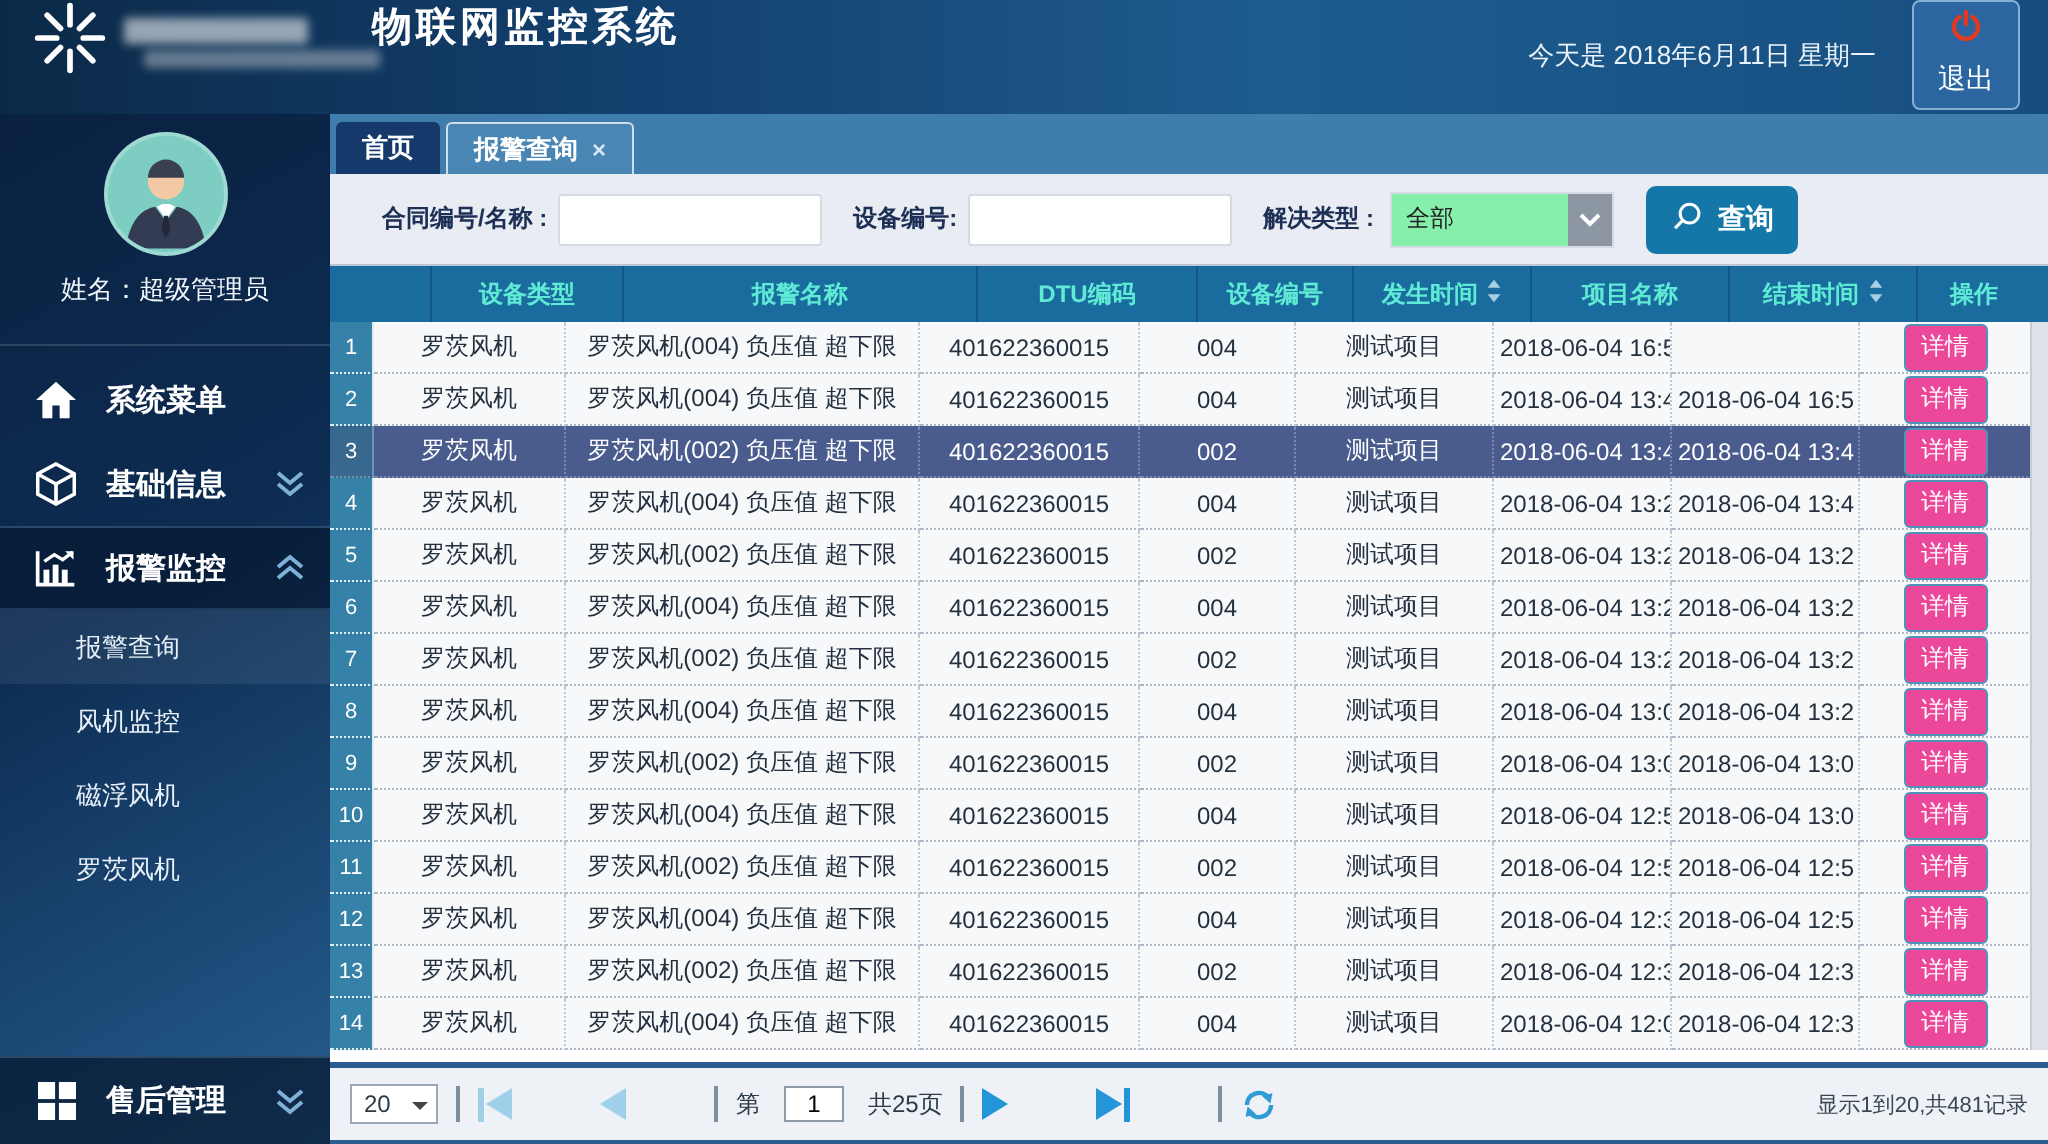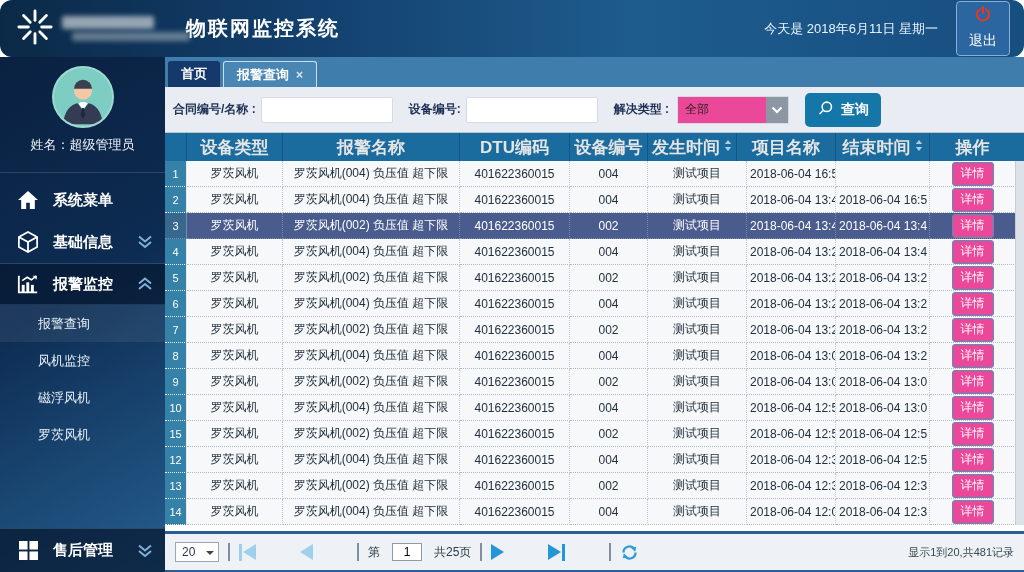--- a/index.html
+++ b/index.html
@@ -3,21 +3,21 @@
 <meta charset="utf-8">
 <style>
   * { margin:0; padding:0; box-sizing:border-box; }
   html,body { width:1024px; height:572px; overflow:hidden; }
   body { font-family:"Liberation Sans","DejaVu Sans",sans-serif; background:#fff; }
   .app { position:relative; width:1024px; height:572px; overflow:hidden; }
 
   
   .topbar { position:absolute; top:0; left:0; width:1024px; height:57px; color:#fff;
     background:linear-gradient(90deg,#0b2947 0%,#123e6b 28%,#1e5c8e 62%,#174e80 100%);
-    display:flex; align-items:center;border-radius:12px; }
+    display:flex; align-items:flex-start; }
   .logo-wrap { width:178px; display:flex; align-items:center; padding-left:16px; gap:8px; position:relative; }
   .blur-name { display:flex; flex-direction:column; gap:3px; }
   .blur-bar1 { width:92px; height:13px; background:#c4ccd4; opacity:.75; border-radius:2px; filter:blur(2.5px); }
   .blur-bar2 { width:118px; height:9px; background:#aeb8c2; opacity:.55; border-radius:2px; filter:blur(2.5px); margin-left:10px; }
   .app-title { font-size:20px; font-weight:bold; letter-spacing:2px; margin-left:8px; }
   .topbar-right { margin-left:auto; display:flex; align-items:center; gap:18px; padding-right:14px; }
   .date-text { font-size:13px; color:#eaf3fb; }
   .logout-btn { display:flex; align-items:center; gap:7px; background:#2b66a0; border:1px solid #87b0d4;
     border-radius:4px; padding:4px 12px 5px; font-size:14px; color:#fff; cursor:pointer;flex-direction:column; }
 
@@ -46,34 +46,34 @@
     display:flex; flex-direction:column; background:#fff; }
 
   .tabstrip { flex:0 0 30px; background:#3f7eac; display:flex; align-items:flex-end; padding-left:3px; gap:3px; }
   .tab { height:26px; display:flex; align-items:center; padding:0 13px; font-size:13px; font-weight:bold;
     color:#fff; border-radius:3px 3px 0 0; cursor:pointer; }
   .tab-home { background:#15396b;justify-content:center; }
   .tab-active { background:#4a86b4; border:1px solid #cfdcea; border-bottom:none; }
   .tab-close { margin-left:7px; font-size:12px; color:#d9e7f3; cursor:pointer; }
 
   .searchbar { flex:0 0 46px; background:#e9edf3; display:flex; align-items:center;
-    padding-left:8px; border-bottom:1px solid #b9c6d2; }
+    padding-left:26px; border-bottom:1px solid #b9c6d2; }
   .s-label { font-size:12px; font-weight:bold; color:#1d2f55; white-space:nowrap; }
   .s-input { width:132px; height:26px; border:1px solid #d4dbe2; background:#fff; border-radius:2px;
     padding:0 5px; font-size:12px; margin-left:5px; }
   .gap-lg { margin-left:16px; }
-  .select-box { width:112px; height:28px; margin-left:8px; background:#ec4899; border:1px solid #d4dbe2;
+  .select-box { width:112px; height:28px; margin-left:8px; background:#86efac; border:1px solid #d4dbe2;
     display:flex; align-items:center; cursor:pointer; }
   .select-value { flex:1; font-size:12px; padding-left:7px; color:#222; }
   .select-btn { width:22px; height:100%; background:#8d97a3; display:flex; align-items:center; justify-content:center; }
   .query-btn { margin-left:16px; width:76px; height:34px; background:#1477a8; border:none; border-radius:5px;
     color:#fff; font-size:14px; font-weight:bold; display:flex; align-items:center; justify-content:center;
     gap:7px; cursor:pointer; }
 
-  .thead { flex:0 0 28px; background:#1a6b9e; display:flex; color:#e5e5e5; font-size:17px; font-weight:bold; }
+  .thead { flex:0 0 28px; background:#1a6b9e; display:flex; color:#5eead4; font-size:12px; font-weight:bold;padding-left:29px; }
   .th { display:flex; align-items:center; justify-content:center; gap:4px;
     border-right:1px solid rgba(12,50,78,.35); }
   .th:last-child { border-right:none; }
   .w-num{width:22px}.w-type{width:96px}.w-alarm{width:177px}.w-dtu{width:110px}.w-devno{width:78px}
   .w-proj{width:99px}.w-start{width:89px}.w-end{width:94px}.w-op{flex:1; padding-right:9px;}
 
   .tbody { flex:1; position:relative; overflow:hidden; background:#fff; }
   .scroll-track { position:absolute; top:0; right:0; width:9px; height:364px;
     background:#dde2e8; border-left:1px solid #c6cdd4; }
   .trow { height:26px; display:flex; font-size:12px; color:#23303e; background:#f6f8fa; cursor:pointer; }
@@ -427,21 +427,21 @@
     <div class="td w-dtu">401622360015</div>
     <div class="td w-devno">004</div>
     <div class="td w-proj">测试项目</div>
     <div class="td td-start w-start">2018-06-04 12:5</div>
     <div class="td td-end w-end">2018-06-04 13:0</div>
     <div class="td td-op w-op">
       <button class="detail-btn">详情</button>
     </div>
   </div>
         <div class="trow">
-    <div class="td td-num w-num">15</div>
+    <div class="td td-num w-num">11</div>
     <div class="td w-type">罗茨风机</div>
     <div class="td w-alarm">罗茨风机(002) 负压值 超下限</div>
     <div class="td w-dtu">401622360015</div>
     <div class="td w-devno">002</div>
     <div class="td w-proj">测试项目</div>
     <div class="td td-start w-start">2018-06-04 12:5</div>
     <div class="td td-end w-end">2018-06-04 12:5</div>
     <div class="td td-op w-op">
       <button class="detail-btn">详情</button>
     </div>

